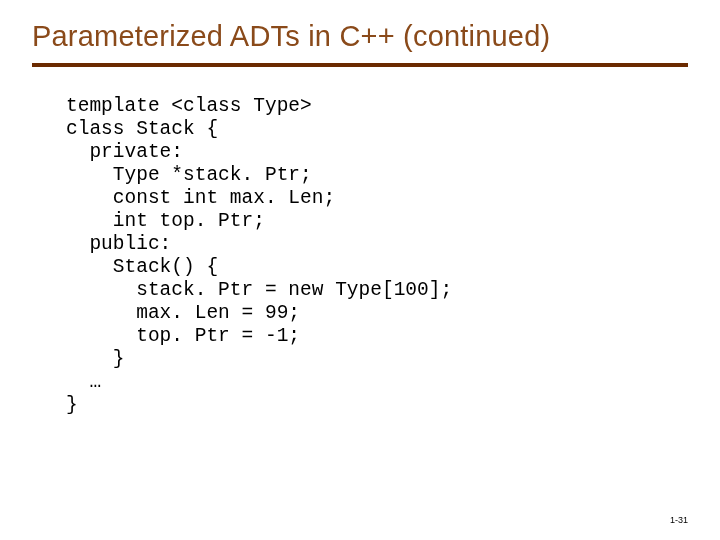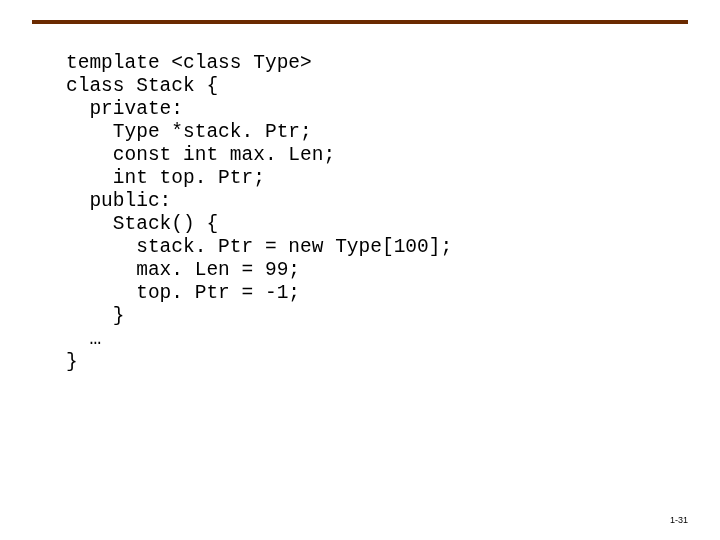--- a/index.html
+++ b/index.html
@@ -79,20 +79,21 @@
     font-size: 9px;
     font-family: Arial, sans-serif;
     color: #000;
     text-align: center;
   }
 </style>
 </head>
 <body>
 
 <div class="slide">
+  <h1 class="title">Parameterized ADTs in C++ (continued)</h1>
   <hr class="rule">
   <div class="body">
     <div class="code">template &lt;class Type&gt;
 class Stack {
   private:
     Type *stack. Ptr;
     const int max. Len;
     int top. Ptr;
   public:
     Stack() {

